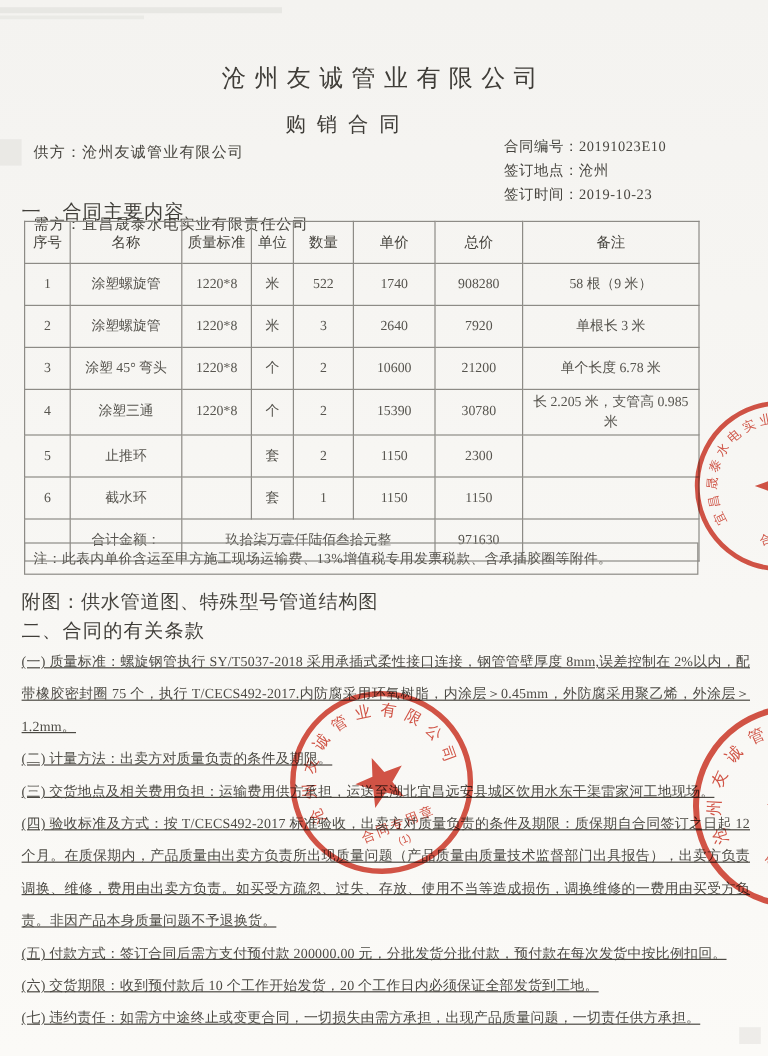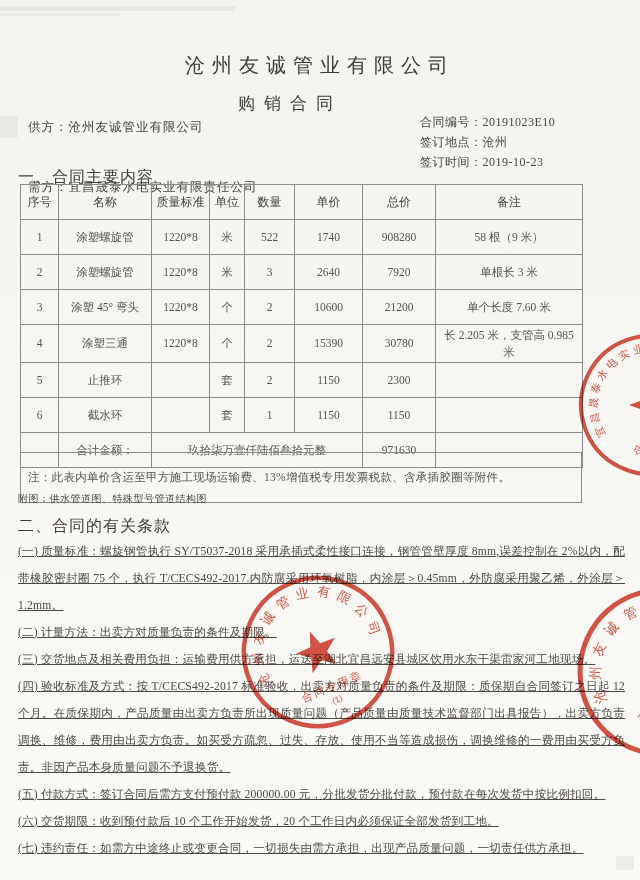--- a/index.html
+++ b/index.html
@@ -26,24 +26,24 @@
     font-size:11.5px;color:var(--ink-light);padding-left:40px;
   }
   table.contract th,table.contract td{
     border:1px solid var(--line);text-align:center;vertical-align:middle;
     padding:2px 3px;font-weight:normal;overflow:hidden;
   }
   table.contract thead th{height:30px;font-size:12px;color:#44423c;}
   table.contract tbody td{height:30px;line-height:1.45;}
   .note-box{
     left:20px;top:452px;width:546px;border:1px solid var(--line);
-    font-size:11.5px;padding:17px 7px;letter-spacing:.3px;color:var(--ink-light);
+    font-size:11.5px;padding:5px 7px;letter-spacing:.3px;color:var(--ink-light);
     background:transparent;
   }
-  .attachment{left:18px;top:492px;font-size:10px;letter-spacing:.5px;}
+  .attachment{left:18px;top:492px;font-size:16px;letter-spacing:.5px;}
   .clauses{left:18px;top:538px;width:607px;font-size:11.6px;line-height:27px;
     letter-spacing:.2px;color:#4c4a44;text-align:justify;}
   .clauses p{margin:0;text-decoration:underline;}
   .stamp{position:absolute;mix-blend-mode:multiply;opacity:.86;}
   .stamp text{fill:var(--seal-red);font-family:"Liberation Sans","DejaVu Sans",sans-serif;}
   .stamp circle{stroke:var(--seal-red);fill:none;}
   .stamp polygon{fill:var(--seal-red);}
 </style>
 </head>
 <body>
@@ -110,21 +110,21 @@
         <td>单根长 3 米</td>
       </tr>
       <tr>
         <td>3</td>
         <td>涂塑 45° 弯头</td>
         <td>1220*8</td>
         <td>个</td>
         <td>2</td>
         <td>10600</td>
         <td>21200</td>
-        <td>单个长度 7.60 米</td>
+        <td>单个长度 6.78 米</td>
       </tr>
       <tr>
         <td>4</td>
         <td>涂塑三通</td>
         <td>1220*8</td>
         <td>个</td>
         <td>2</td>
         <td>15390</td>
         <td>30780</td>
         <td>长 2.205 米，支管高 0.985 米</td>

